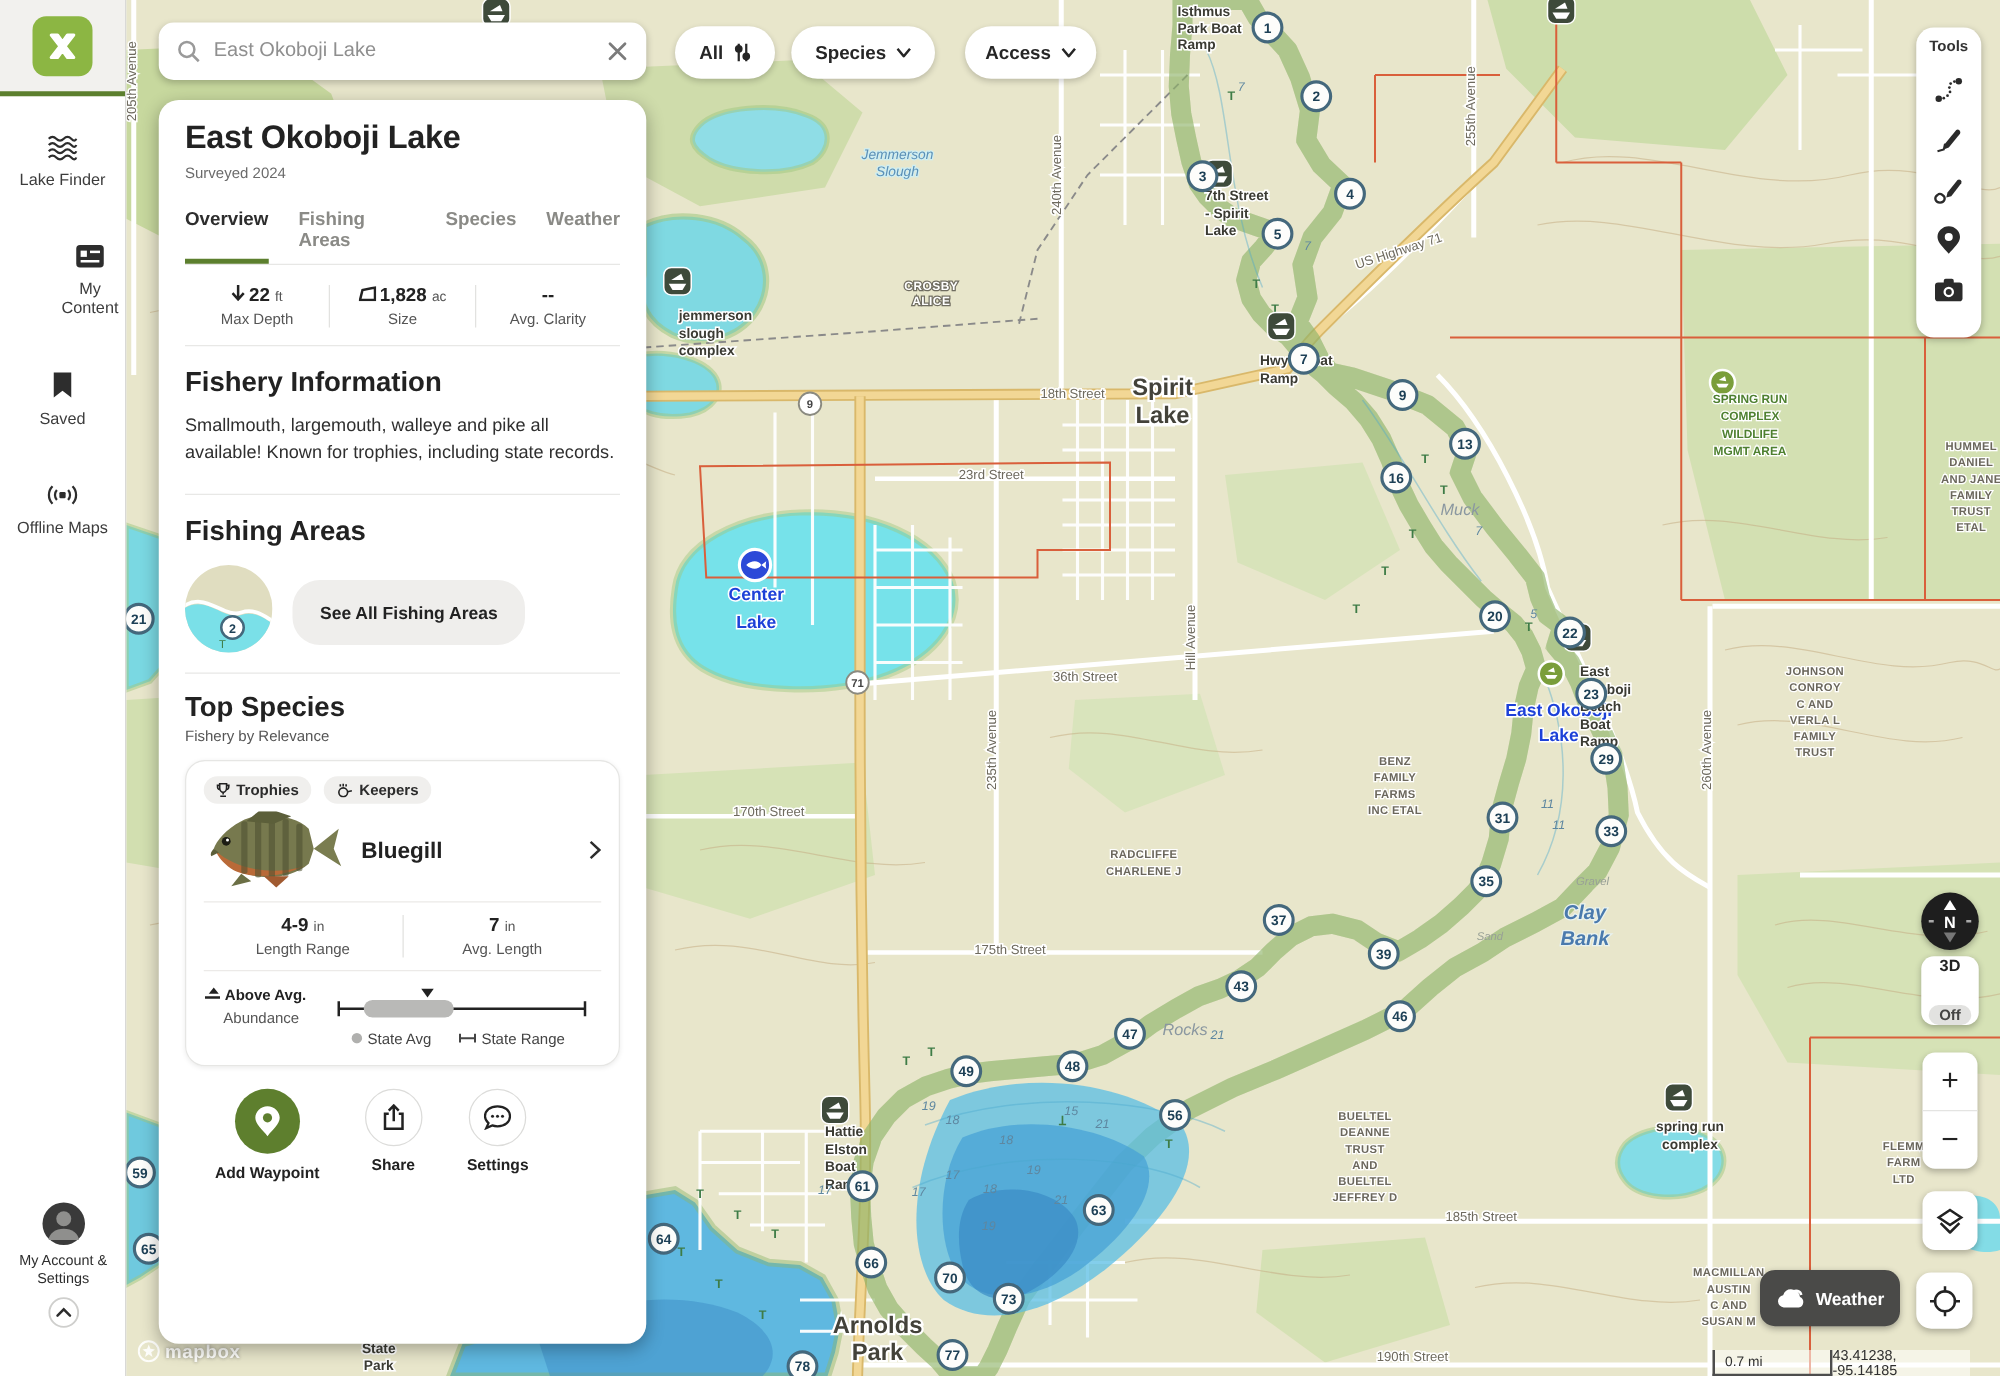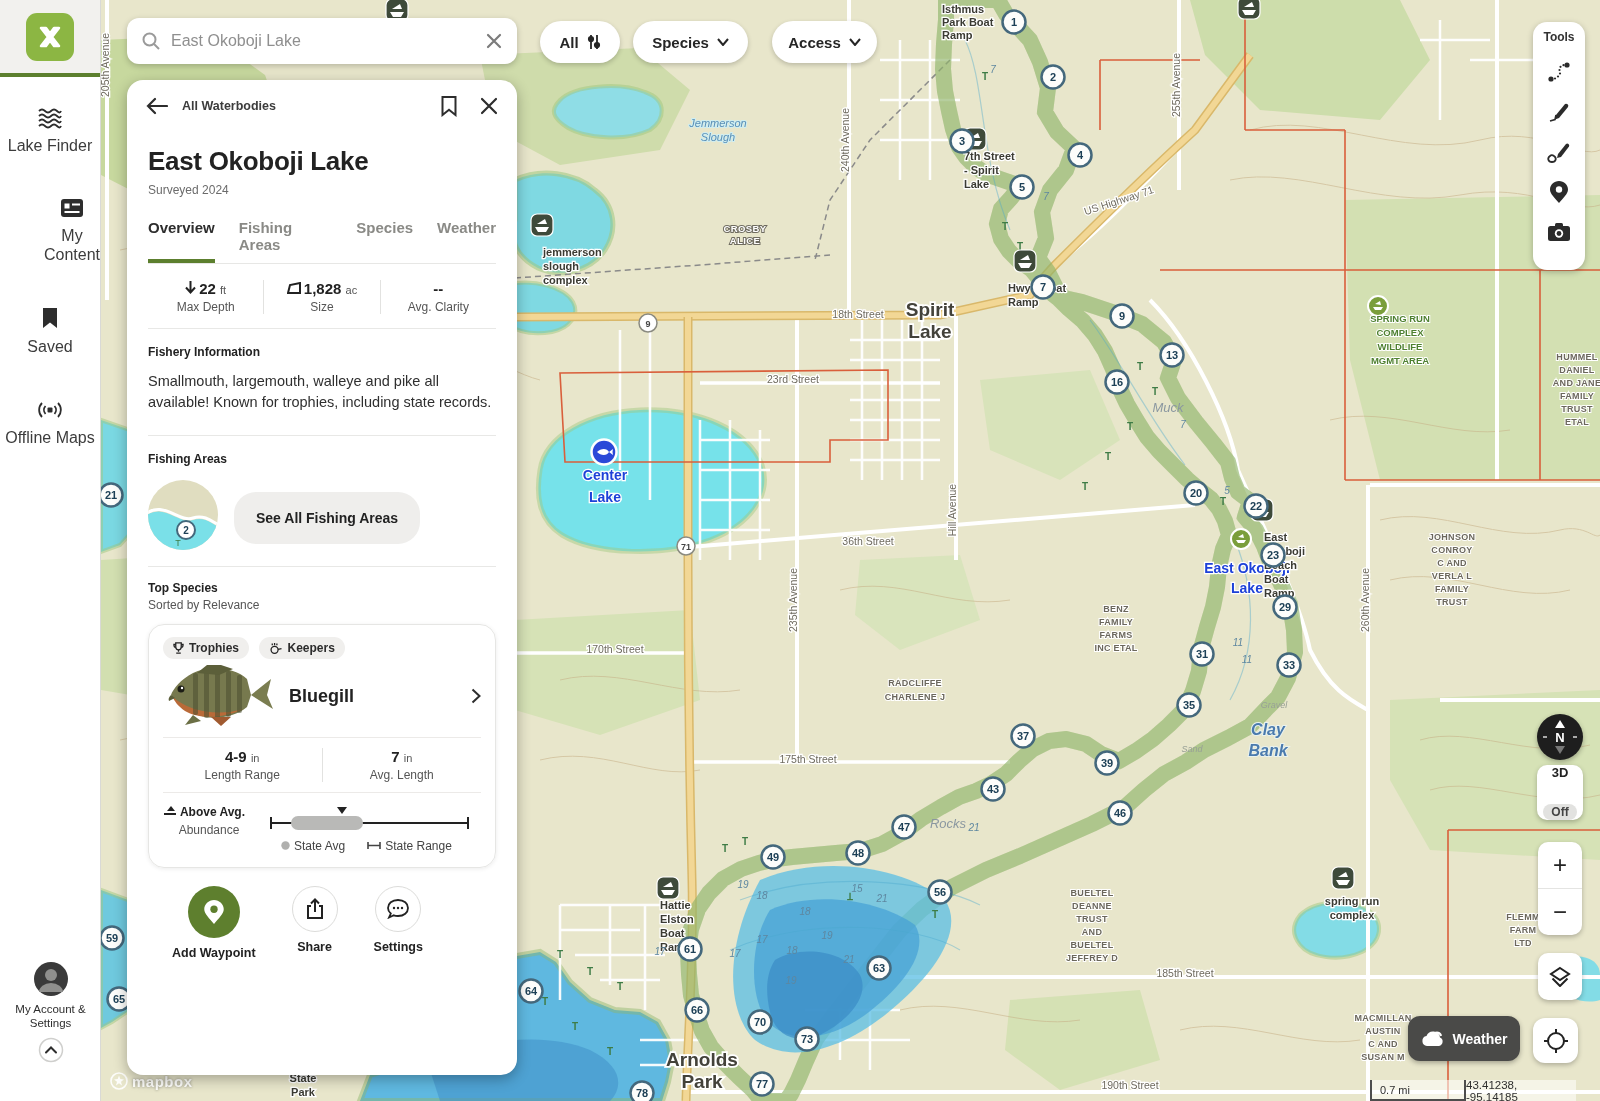--- a/index.html
+++ b/index.html
@@ -20,21 +20,21 @@
   .water-it  { font-size:11px; font-style:italic; fill:#5b8fb5; paint-order:stroke; stroke:#cfeef2; stroke-width:2px; text-anchor:middle; }
   .terrain { font-size:13px; font-style:italic; fill:#8a97a0; text-anchor:middle; }
   .clay    { font-size:16px; font-style:italic; font-weight:bold; fill:#4a7aad; paint-order:stroke; stroke:#e9f2ef; stroke-width:2px; text-anchor:middle; }
   .depth   { font-size:10px; font-style:italic; fill:#5e87a0; text-anchor:middle; }
   .sterr   { font-size:9px; font-style:italic; fill:#98a096; text-anchor:middle; }
   .mk-t { font-size:11px; font-weight:bold; fill:#1d4056; text-anchor:middle; }
   #sidebar { position:absolute; left:0; top:0; width:101px; height:1101px; background:#fff; border-right:1px solid #d9d9d6; z-index:30; }
   #logo-wrap { height:77px; background:#f2f1ee; display:flex; align-items:center; justify-content:center; border-bottom:4px solid #5c7f2e; }
   #logo { width:48px; height:48px; background:#8cb643; border-radius:11px; display:flex; align-items:center; justify-content:center; }
   .nav-item { display:flex; flex-direction:column; align-items:center; gap:8px; margin-top:30px; cursor:pointer; }
-  .nav-item span.t { font-size:16px; color:#3c3c3c; text-align:center; line-height:1.15; }
+  .nav-item span.t { font-size:13px; color:#3c3c3c; text-align:center; line-height:1.15; }
   #account { position:absolute; left:0; bottom:38px; width:101px; display:flex; flex-direction:column; align-items:center; gap:6px; }
   #account .t { font-size:11.5px; color:#2e2e2e; text-align:center; line-height:1.2; }
 
   #searchbar { position:absolute; left:127px; top:18px; width:390px; height:46px; background:#fff; border-radius:12px; box-shadow:0 2px 6px rgba(0,0,0,.22); display:flex; align-items:center; padding:0 14px; z-index:25; }
   #searchbar input { flex:1; border:none; outline:none; font-size:16px; color:#8f8f8f; margin-left:10px; font-family:inherit; background:transparent; }
   .pill { position:absolute; top:21px; height:42px; background:#fff; border-radius:21px; box-shadow:0 2px 5px rgba(0,0,0,.2); display:flex; align-items:center; justify-content:center; gap:8px; font-size:15px; font-weight:bold; color:#262626; z-index:25; cursor:pointer; }
 
   #tools { position:absolute; left:1533px; top:22px; width:52px; height:248px; background:#fff; border-radius:14px; box-shadow:0 2px 6px rgba(0,0,0,.25); z-index:25; display:flex; flex-direction:column; align-items:center; padding-top:8px; }
   #tools .tt { font-size:12px; font-weight:bold; color:#333; margin-bottom:8px; }
   #tools .ti { width:36px; height:40px; display:flex; align-items:center; justify-content:center; cursor:pointer; }
@@ -50,21 +50,21 @@
   .tab.active { color:#2d2d2d; border-bottom:4px solid #5c7f2e; }
   .badges { display:flex; gap:8px; margin-top:14px; }
   .badge { background:#f1f0ee; border-radius:16px; height:32px; display:flex; align-items:center; gap:7px; padding:0 14px; font-size:13px; font-weight:bold; color:#2c2c2c; }
   #stats { display:flex; margin-top:16px; }
   .stat { flex:1; text-align:center; }
   .stat + .stat { border-left:1px solid #e2e2e0; }
   .stat .v { font-size:15px; font-weight:bold; color:#222; }
   .stat .u { font-size:11px; font-weight:normal; color:#555; }
   .stat .l { font-size:12px; color:#555; margin-top:3px; }
   .hr { height:1px; background:#e8e8e6; margin-top:14px; }
-  .sec-h { font-size:12px; font-weight:bold; color:#222; }
+  .sec-h { font-size:22px; font-weight:bold; color:#222; }
   .body-t { font-size:14.5px; color:#2f2f2f; line-height:1.45; margin-top:12px; }
   #fa-row { display:flex; gap:16px; margin-top:14px; align-items:flex-start; }
   #fa-desc { font-size:14px; color:#2f2f2f; line-height:1.4; }
   #fa-btn { margin-top:12px; background:#efeeec; border:none; border-radius:22px; height:52px; padding:0 22px; font-size:14px; font-weight:bold; color:#222; cursor:pointer; font-family:inherit; }
   #sp-card { margin:12px 21px 0; border:1px solid #e6e6e4; border-radius:16px; box-shadow:0 1px 4px rgba(0,0,0,.08); padding:12px 14px 14px; }
   .sp-badge { background:#f0efed; border-radius:12px; height:22px; display:inline-flex; align-items:center; gap:5px; padding:0 10px; font-size:12px; font-weight:bold; color:#2c2c2c; margin-right:6px; }
   #sp-row { display:flex; align-items:center; margin-top:6px; }
   #sp-name { font-size:18px; font-weight:bold; color:#222; margin-left:14px; flex:1; }
   #sp-stats { display:flex; border-top:1px solid #eceae8; margin-top:10px; padding-top:10px; }
   #sp-ab { border-top:1px solid #eceae8; margin-top:10px; padding-top:12px; display:flex; align-items:flex-start; gap:12px; }
@@ -683,32 +683,20 @@
       <svg width="24" height="20" viewBox="0 0 24 20">
           <rect x="1" y="4" width="22" height="15" rx="2.5" fill="#2b2b2b"></rect>
           <rect x="8" y="1" width="8" height="5" rx="1.5" fill="#2b2b2b"></rect>
           <circle cx="12" cy="11.5" r="4.2" fill="#fff"></circle>
           <circle cx="12" cy="11.5" r="2.4" fill="#2b2b2b"></circle>
         </svg>
     </div>
   </div>
 
   <div id="panel">
-    <div id="p-head">
-      <svg width="22" height="18" viewBox="0 0 22 18" fill="none" stroke="#2d2d2d" stroke-width="2.2" stroke-linecap="round">
-          <path d="M9 2 L2 9 L9 16 M2 9 H21"></path>
-        </svg>
-      <span class="bc">All Waterbodies</span>
-      <svg width="18" height="22" viewBox="0 0 18 22" style="margin-right:22px;">
-          <path d="M2.5 2 H15.5 V20 L9 14.8 L2.5 20 Z" fill="none" stroke="#2d2d2d" stroke-width="2"></path>
-        </svg>
-      <svg width="18" height="18" viewBox="0 0 18 18" stroke="#2d2d2d" stroke-width="2.2" stroke-linecap="round">
-          <path d="M2 2 L16 16 M16 2 L2 16"></path>
-        </svg>
-    </div>
     <div class="px" style="margin-top:14px;">
       <div id="p-title">East Okoboji Lake</div>
       <div id="p-sub">Surveyed 2024</div>
       <div id="tabs">
         <div class="tab active">Overview</div>
         <div class="tab">Fishing Areas</div>
         <div class="tab">Species</div>
         <div class="tab">Weather</div>
       </div>
       <div id="stats">
@@ -749,21 +737,21 @@
             <text x="38" y="54" font-size="10" font-weight="bold" fill="#1d4056" text-anchor="middle" font-family="Liberation Sans,sans-serif">2</text>
             <text x="30" y="66" font-size="9" fill="#3e7c46" text-anchor="middle" font-family="Liberation Sans,sans-serif">T</text>
           </g>
         </svg>
         <div>
           <button id="fa-btn">See All Fishing Areas</button>
         </div>
       </div>
       <div class="hr" style="margin-top:16px;"></div>
       <div class="sec-h" style="margin-top:14px;">Top Species</div>
-      <div style="font-size:12px;color:#555;margin-top:3px;">Sorted by Relevance</div>
+      <div style="font-size:12px;color:#555;margin-top:3px;">Fishery by Relevance</div>
     </div>
     <div id="sp-card">
       <div>
         <span class="sp-badge">
           <svg width="11" height="12" viewBox="0 0 12 13" fill="none" stroke="#222" stroke-width="1.4">
               <path d="M3 1 H9 V4.5 C9 7 7.5 8.5 6 8.5 C4.5 8.5 3 7 3 4.5 Z"></path>
               <path d="M3 2.5 H1 C1 5 2 6 3 6 M9 2.5 H11 C11 5 10 6 9 6 M6 8.5 V10.5 M3.5 12 H8.5"></path>
             </svg>
           <span>Trophies</span>
         </span>

